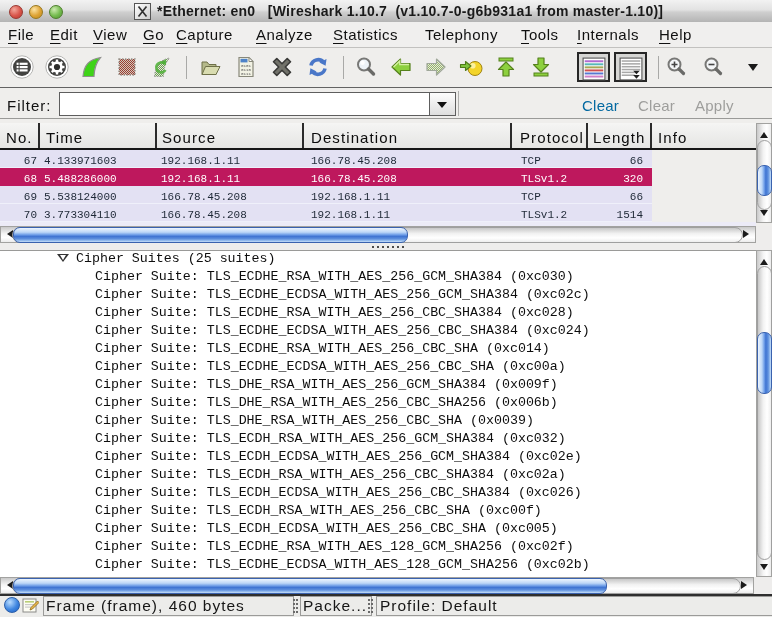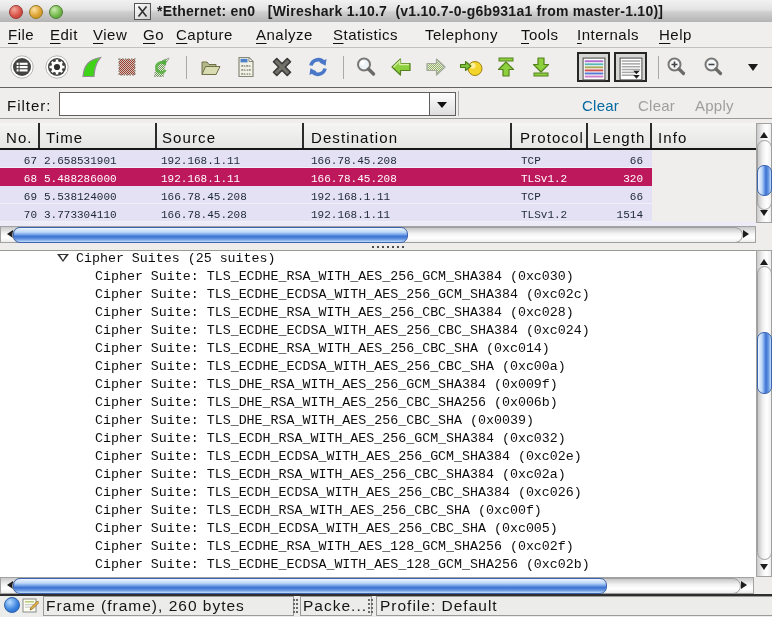--- a/index.html
+++ b/index.html
@@ -268,21 +268,21 @@
 <span class="hsep" style="left:38px"></span>
 <span class="hsep" style="left:155px"></span>
 <span class="hsep" style="left:302px"></span>
 <span class="hsep" style="left:510px"></span>
 <span class="hsep" style="left:586px"></span>
 <span class="hsep" style="left:650px"></span>
 </div>
 
 <div class="prow" style="top:150px;border-bottom:1px solid #eff0fa;box-sizing:border-box">
  <span class="c-no">67</span>
-    <span class="c-time">2.658531901</span>
+    <span class="c-time">4.133971603</span>
     <span class="c-src">192.168.1.11</span>
  <span class="c-dst">166.78.45.208</span>
     <span class="c-pro">TCP</span>
     <span class="c-len">66</span>
     <span class="c-info">52418 &gt; http</span>
   </div>
 <div class="prow" id="row68" style="top:168px">
  <span class="c-no">68</span>
     <span class="c-time">5.488286000</span>
     <span class="c-src">192.168.1.11</span>
@@ -372,19 +372,19 @@
 <div class="abs" id="statusbar"></div>
 <div class="abs" style="left:4px;top:597px;width:14px;height:14px;border-radius:50%;border:1px solid #2b5ea8;background:radial-gradient(circle at 35% 30%,#b9dcff,#3f86e0 55%,#1a5ec4)"></div>
 <div class="abs" id="noteicon" style="left:22px;top:597px;width:17px;height:17px">
 <svg width="17" height="17">
  <rect x="1" y="2" width="13" height="13" fill="#fdfdf4" stroke="#8a8a88"></rect>
  <rect x="3" y="4" width="9" height="1.6" fill="#b9cf77"></rect>
  <rect x="3" y="7" width="9" height="1.2" fill="#c9c9c9"></rect>
  <rect x="3" y="9.5" width="9" height="1.2" fill="#c9c9c9"></rect>
  <path d="M15.5 4 L9 10.5 L8 13 L10.5 12 L17 5.5 Z" fill="#e8b64c" stroke="#8a6a1a" stroke-width="0.8"></path>
 </svg></div>
-<div class="sfield" style="left:43px;top:596px;width:247px;padding-left:2px">Frame (frame), 260 bytes</div>
+<div class="sfield" style="left:43px;top:596px;width:247px;padding-left:2px">Frame (frame), 460 bytes</div>
 <div class="sdots" style="left:293px;top:599px"></div>
 <div class="sdots" style="left:296px;top:599px"></div>
 <div class="sfield" style="left:300px;top:596px;width:68px;padding-left:2px">Packe...</div>
 <div class="sdots" style="left:368px;top:599px"></div>
 <div class="sdots" style="left:371px;top:599px"></div>
 <div class="sfield" style="left:376px;top:596px;width:396px;padding-left:3px;border-right:none">Profile: Default</div>
 
 </body></html>

